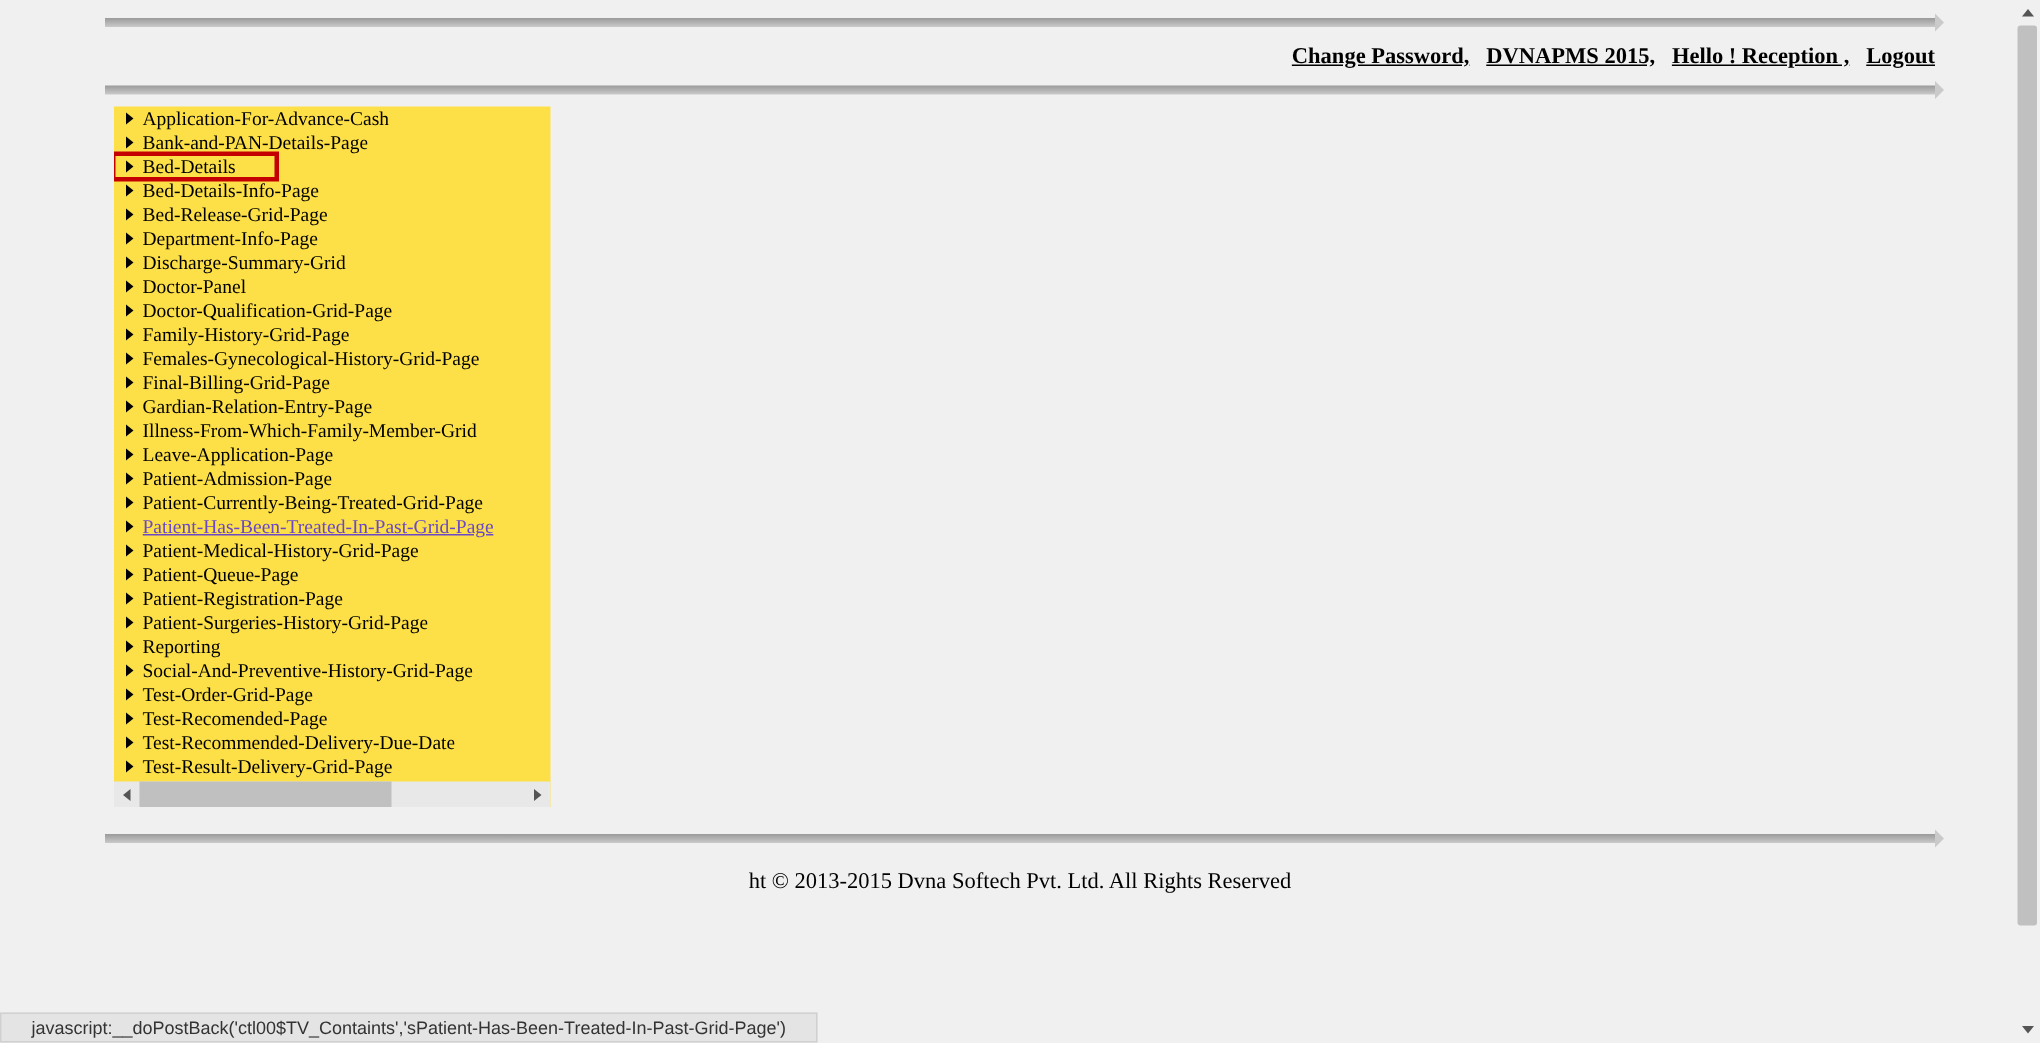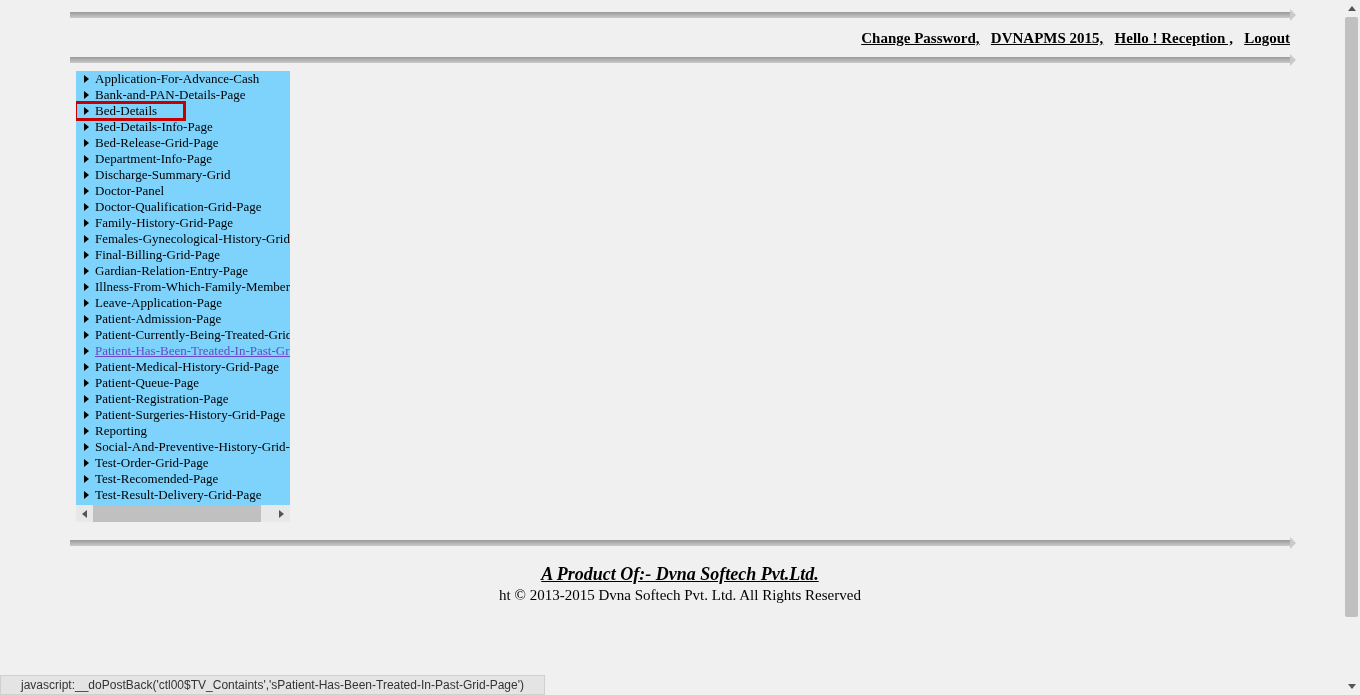--- a/index.html
+++ b/index.html
@@ -43,22 +43,22 @@
       padding: 4px 0 10px 0;
       font-weight: bold;
       font-size: 15px;
     }
     .topbar a, .topbar span.link {
       color: #000;
       text-decoration: underline;
       cursor: pointer;
     }
     .tree-container {
-      background: #7dd3fc;
-      width: 214px;
+      background: #fde047;
+      width: 291px;
       margin-left: 6px;
       margin-top: 4px;
       position: relative;
       overflow: hidden;
     }
     .tree-list {
       white-space: nowrap;
       overflow: hidden;
     }
     .tree-item {
@@ -313,20 +313,24 @@
             <span class="tree-arrow"></span>
             <span class="tree-label">Social-And-Preventive-History-Grid-Page</span>
           </div>
           <div class="tree-item">
             <span class="tree-arrow"></span>
             <span class="tree-label">Test-Order-Grid-Page</span>
           </div>
           <div class="tree-item">
             <span class="tree-arrow"></span>
             <span class="tree-label">Test-Recomended-Page</span>
+          </div>
+          <div class="tree-item">
+            <span class="tree-arrow"></span>
+            <span class="tree-label">Test-Recommended-Delivery-Due-Date</span>
           </div>
           <div class="tree-item">
             <span class="tree-arrow"></span>
             <span class="tree-label">Test-Result-Delivery-Grid-Page</span>
           </div>
         </div>
       <div class="highlight-box"></div>
       <div class="hscroll">
         <div class="hscroll-left">
           <div class="arrow-left-glyph"></div>
@@ -336,21 +340,20 @@
         </div>
         <div class="hscroll-right">
           <div class="arrow-right-glyph"></div>
         </div>
       </div>
     </div>
 
     <div class="hr-bar hr-spacer-bottom"></div>
 
     <div class="footer">
-      <div class="footer-product">A Product Of:- Dvna Softech Pvt.Ltd.</div>
       <div class="footer-copy">ht © 2013-2015 Dvna Softech Pvt. Ltd. All Rights Reserved</div>
     </div>
   </div>
 
   <div class="statusbar">javascript:__doPostBack('ctl00$TV_Containts','sPatient-Has-Been-Treated-In-Past-Grid-Page')</div>
 
   <div class="vscroll">
     <div class="vscroll-up">
       <div class="arrow-up-glyph"></div>
     </div>

